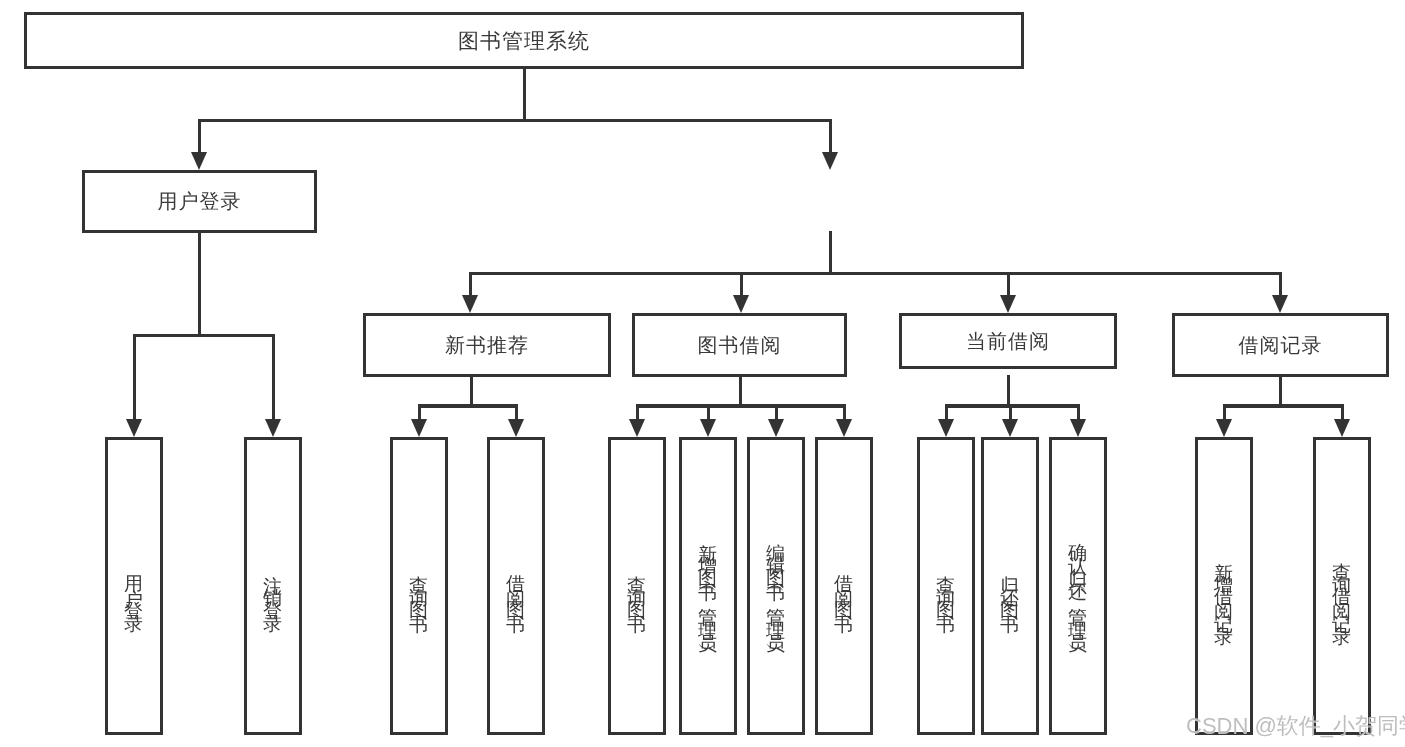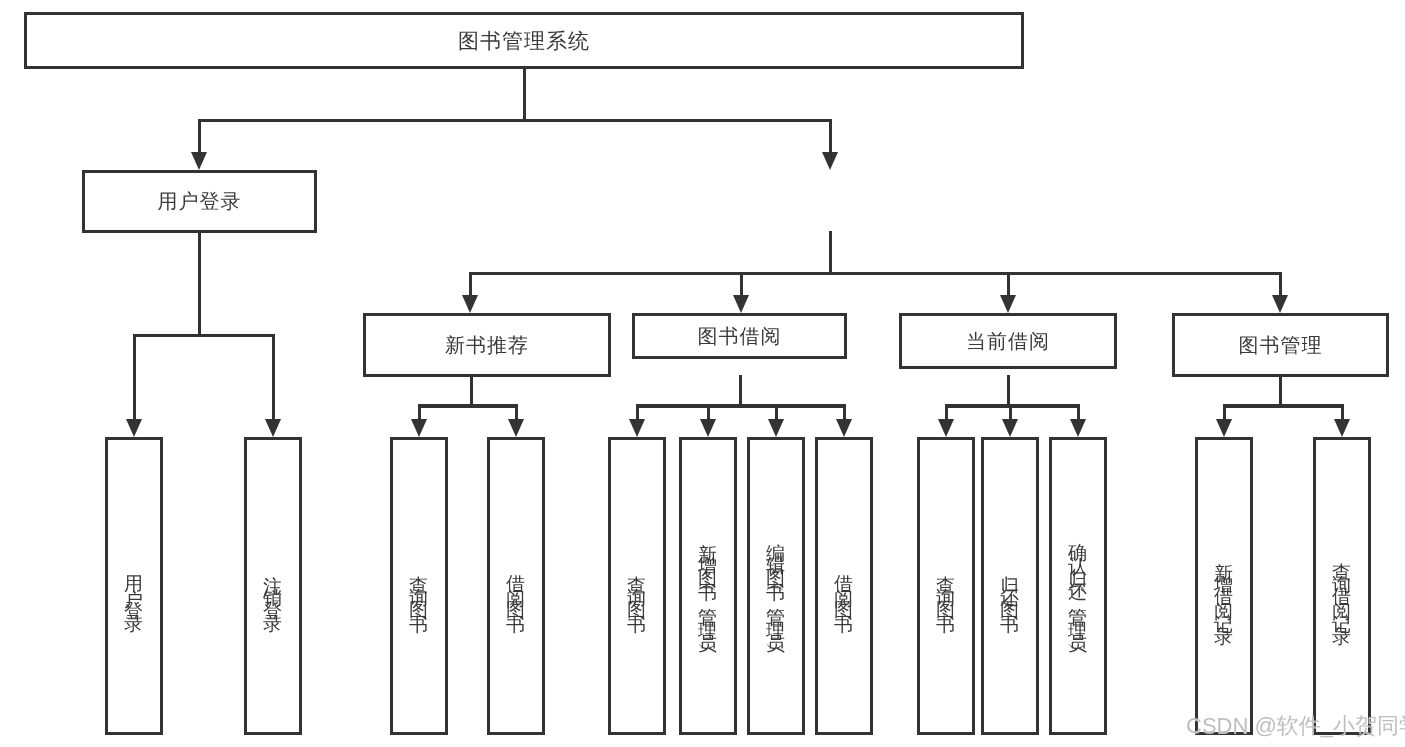--- a/index.html
+++ b/index.html
@@ -36,23 +36,23 @@
 </head>
 <body>
 
 <div id="canvas">
 
   <div class="box root" style="left:24px;top:12px;width:1000px;height:57px;">图书管理系统</div>
 
   <div class="box" style="left:82px;top:170px;width:235px;height:63px;">用户登录</div>
 
   <div class="box" style="left:363px;top:313px;width:248px;height:64px;">新书推荐</div>
-  <div class="box" style="left:632px;top:313px;width:215px;height:46px;">图书借阅</div>
+  <div class="box" style="left:632px;top:313px;width:215px;height:64px;">图书借阅</div>
   <div class="box" style="left:899px;top:313px;width:218px;height:56px;">当前借阅</div>
-  <div class="box" style="left:1172px;top:313px;width:217px;height:64px;">图书管理</div>
+  <div class="box" style="left:1172px;top:313px;width:217px;height:64px;">借阅记录</div>
 
   <div class="vbox" style="left:105px;">用户登录</div>
   <div class="vbox" style="left:244px;">注销登录</div>
 
   <div class="vbox" style="left:390px;">查询图书</div>
   <div class="vbox" style="left:487px;">借阅图书</div>
 
   <div class="vbox" style="left:608px;">查询图书</div>
   <div class="vbox" style="left:679px;">新增图书（管理员）</div>
   <div class="vbox" style="left:747px;">编辑图书（管理员）</div>

